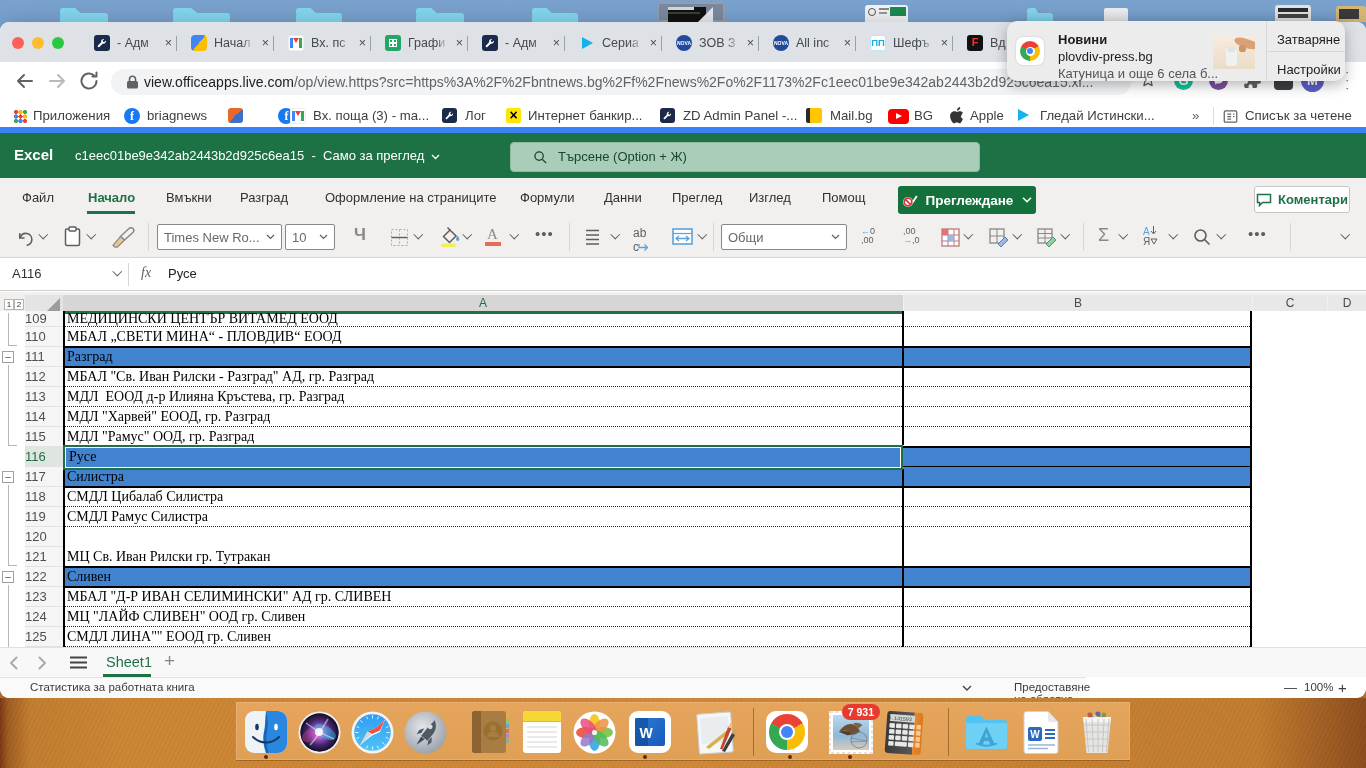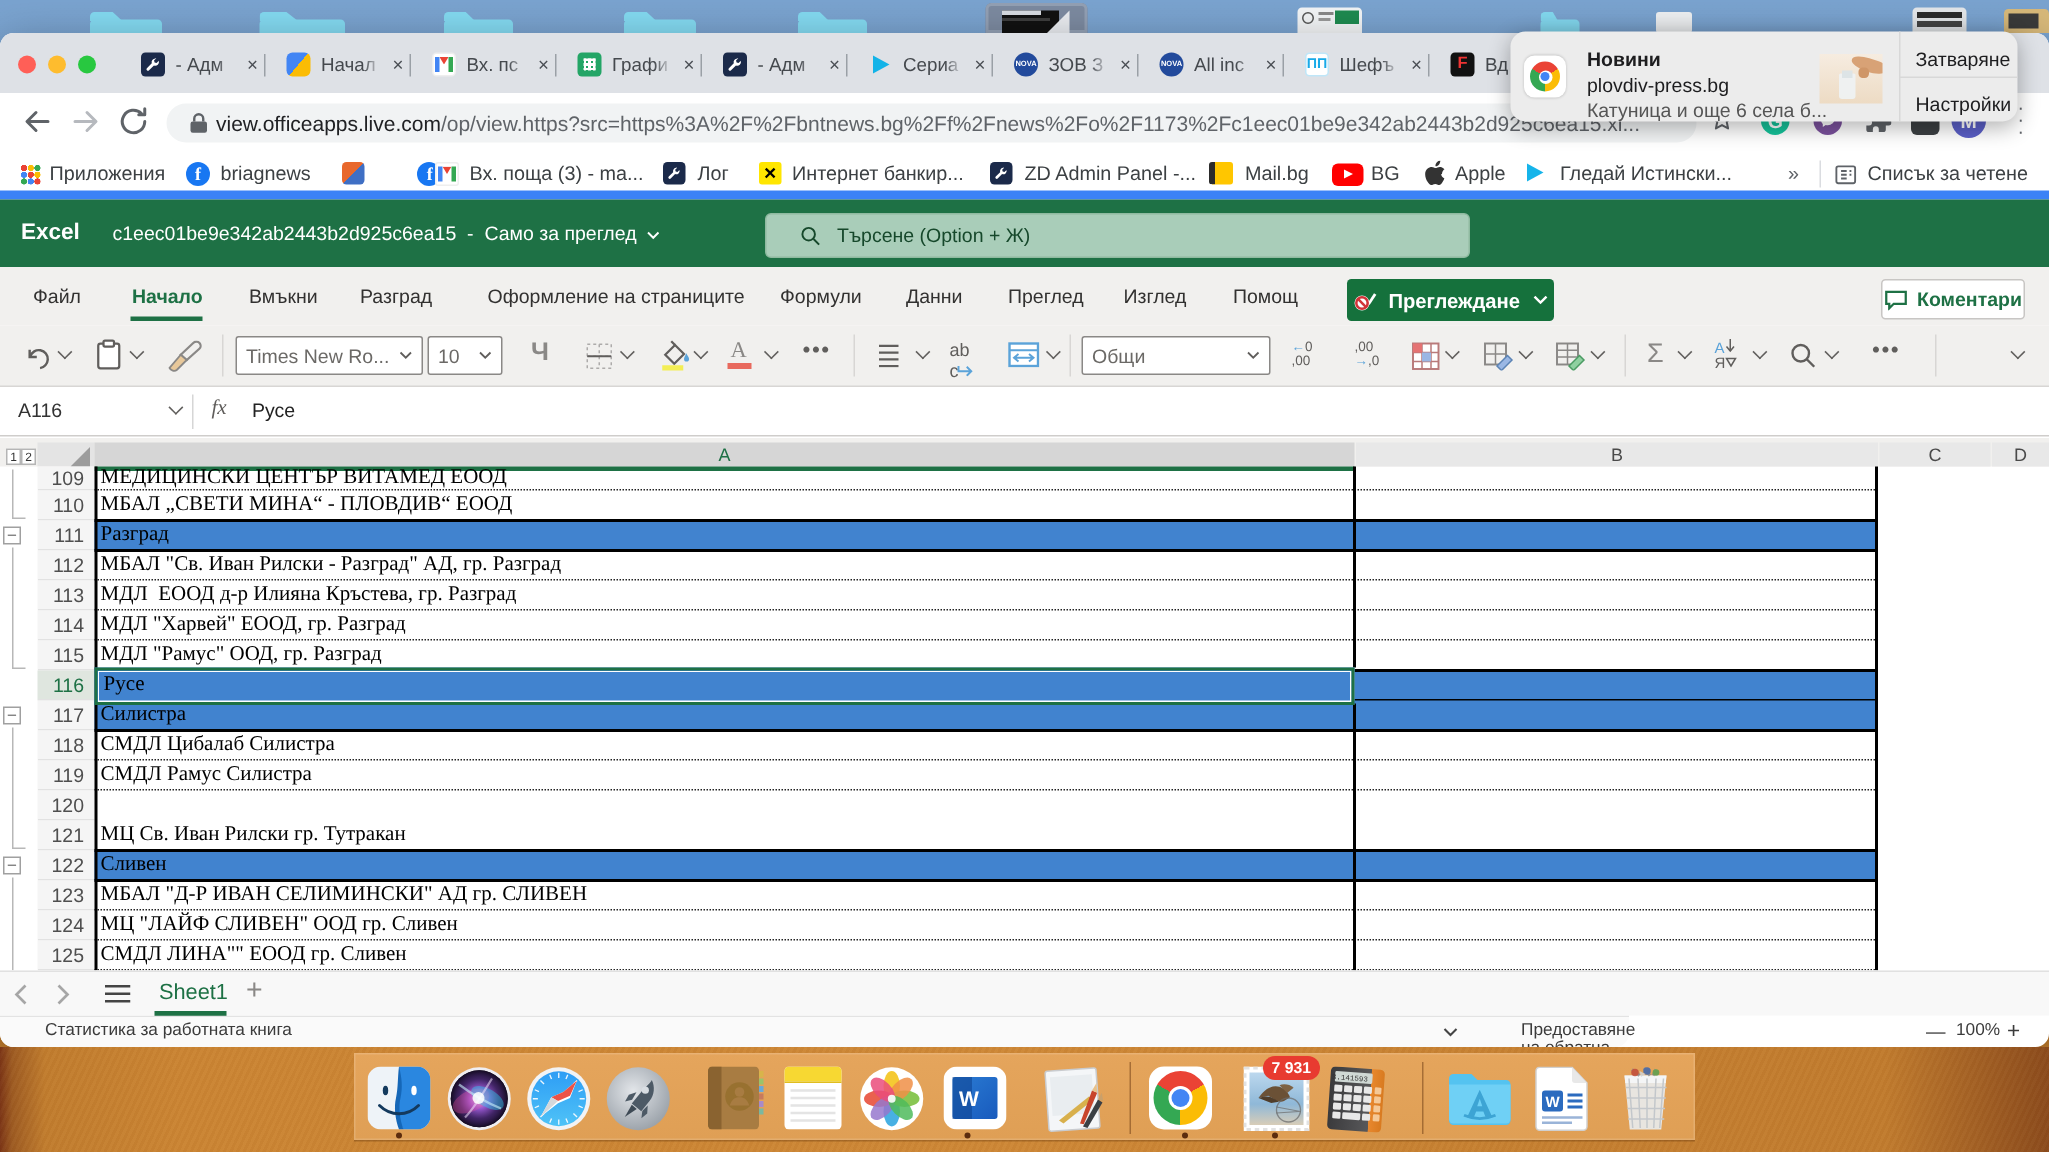--- a/index.html
+++ b/index.html
@@ -55,21 +55,21 @@
 .tic{display:block}
 .car{width:6.5px;height:6.5px;border-right:1.5px solid #605e5c;border-bottom:1.5px solid #605e5c;transform:rotate(45deg);display:inline-block;margin-top:-3px}
 .vsep{top:6px;width:1px;height:28px;background:#d8d6d4}
 .fontbox{top:7px;height:26px;background:#fff;border:1px solid #8a8886;border-radius:2px;font-size:13px;display:flex;align-items:center;padding:0 6px}
 .cars{margin-left:auto}
 
 #fbar{left:0;top:236px;width:1366px;height:33px;background:#fff;border-bottom:1px solid #cfcdcb}
 
 #grid{left:0;top:270px;width:1366px;height:355px;background:#fff;overflow:hidden}
 .colhead{top:3px;height:16px;background:#e8e8e8;color:#4a4a4a;font-size:12px;text-align:center;line-height:16px}
-.rownum{left:25px;width:38px;height:20px;color:#4f4f4f;font-size:13px;text-align:right;padding-right:7px;line-height:20px;background:#f5f5f5;box-shadow:inset 0 -1px 0 #e2e2e2}
+.rownum{left:25px;width:38px;height:20px;color:#4f4f4f;font-size:13px;text-align:left;padding-right:7px;line-height:20px;background:#f5f5f5;box-shadow:inset 0 -1px 0 #e2e2e2}
 .cell{left:63px;width:1189px;height:20px;font-family:"Liberation Serif",serif;font-size:14px;line-height:19px;color:#000;padding-left:4px;white-space:nowrap}
 .blue{background:#4183cf}
 .dotb{border-bottom:1px dotted #222}
 .blk{left:63px;width:1189px;height:2px;background:#000}
 .obox{width:10px;height:11px;background:#fff;border:1px solid #b5b5b5;font-size:8px;text-align:center;line-height:10px;color:#333}
 .obox2{width:12px;height:12px;background:#fff;border:1px solid #a0a0a0;font-size:10px;text-align:center;line-height:9px;color:#555}
 .oline{width:1px;background:#b7b7b7}
 .otick{width:9px;height:1px;background:#b7b7b7}
 .rownum.sel{background:#dfe6df;color:#1e7145}
 

